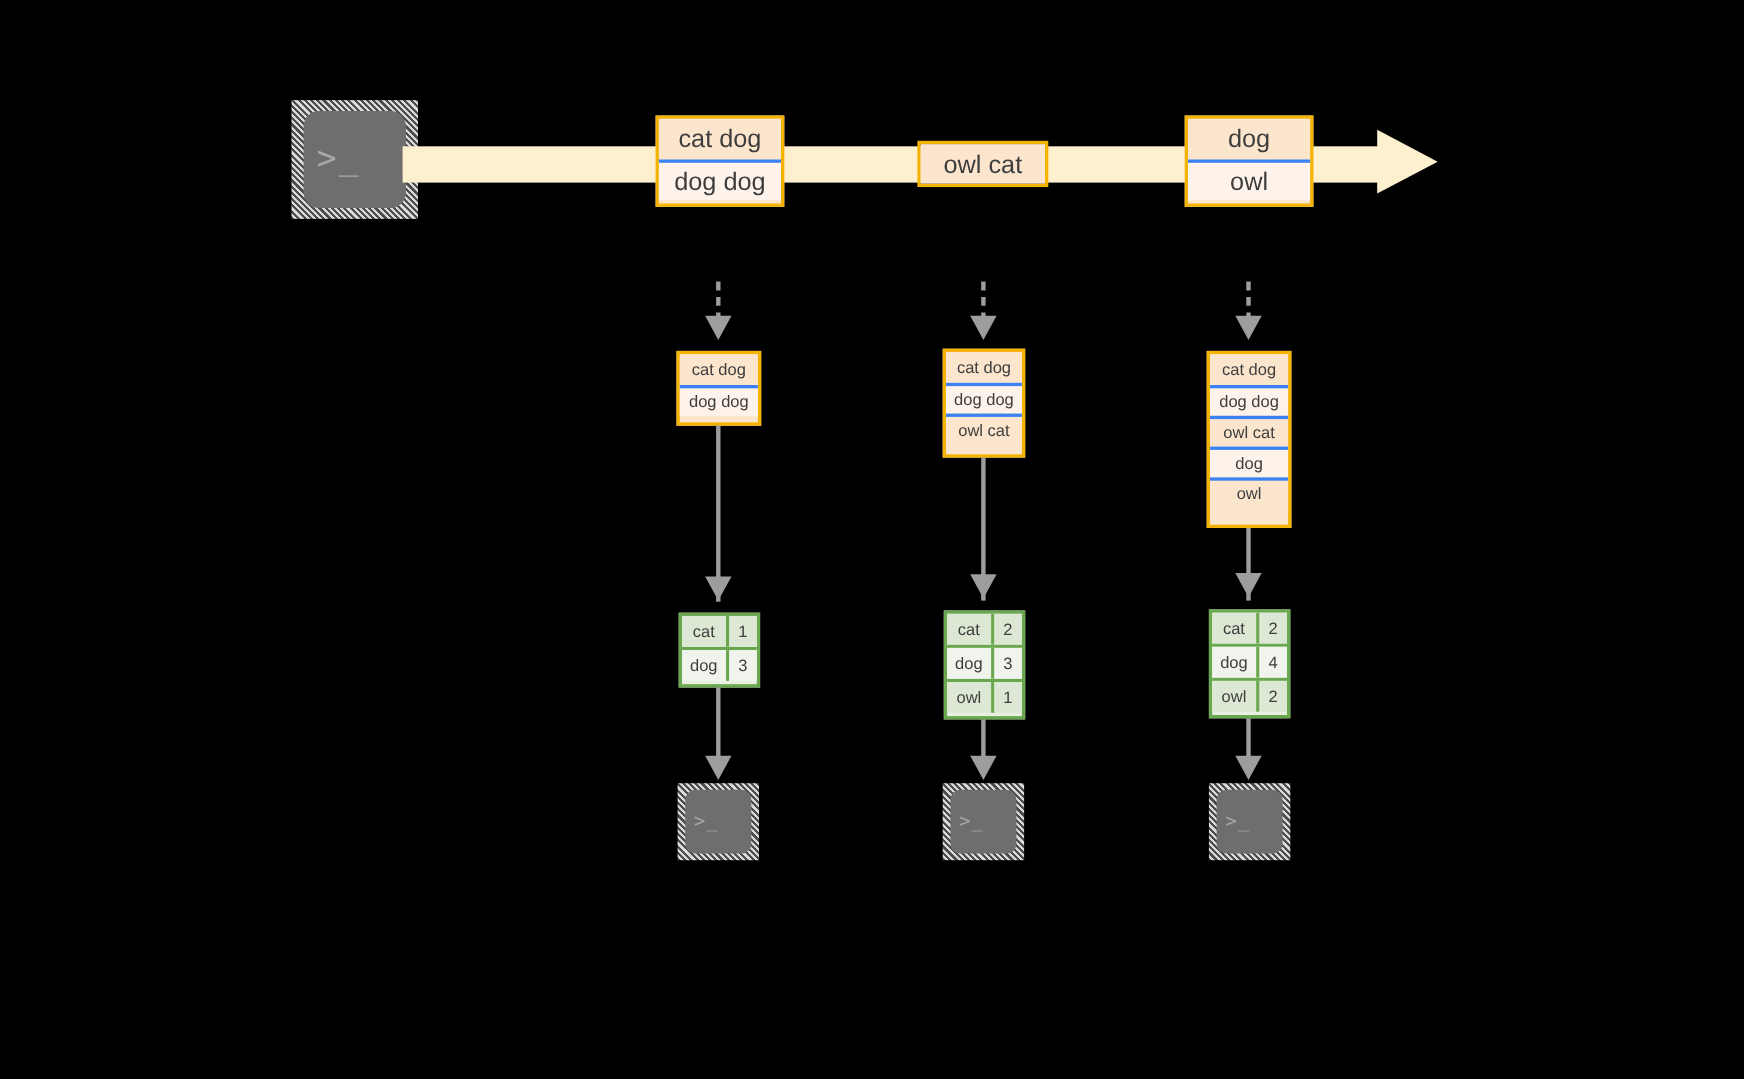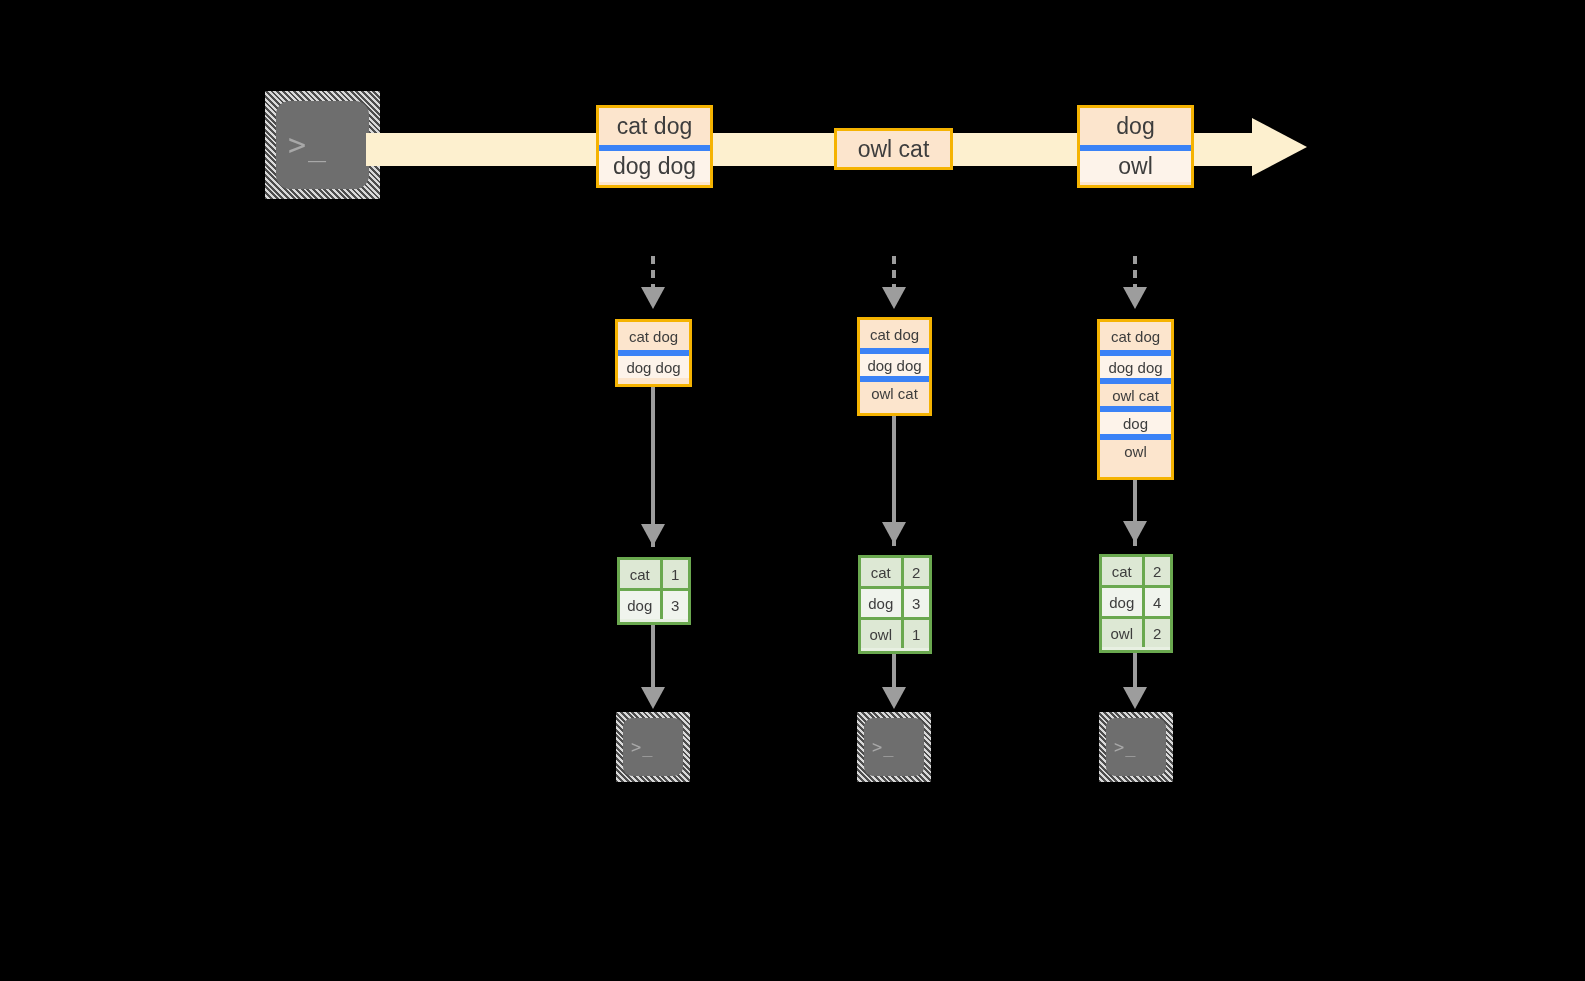--- a/index.html
+++ b/index.html
@@ -81,21 +81,21 @@
   .rec-row {
     box-sizing: border-box;
     display: flex;
     align-items: center;
     justify-content: center;
     color: #3d3d3d;
     white-space: nowrap;
   }
   .rec-row.alt  { background: #fce5cd; }
   .rec-row.alt2 { background: #fdf3ea; }
-  .rec-row + .rec-row { border-top: 6px solid #3b82f6; text-align: center; }
+  .rec-row + .rec-row { border-top: 3px solid #3b82f6; text-align: center; }
 
   
   .rec-big .rec-row { height: 37px; font-size: 23px; }
   .rec-big.two { left: 596px; top: 105px; width: 117px; height: 83px; }
   .rec-mid      { left: 834px; top: 128px; width: 119px; height: 42px; }
   .rec-mid .rec-row { height: 36px; font-size: 23px; }
   .rec-big.two2 { left: 1077px; top: 105px; width: 117px; height: 83px; }
 
   
   .rec-small { }

